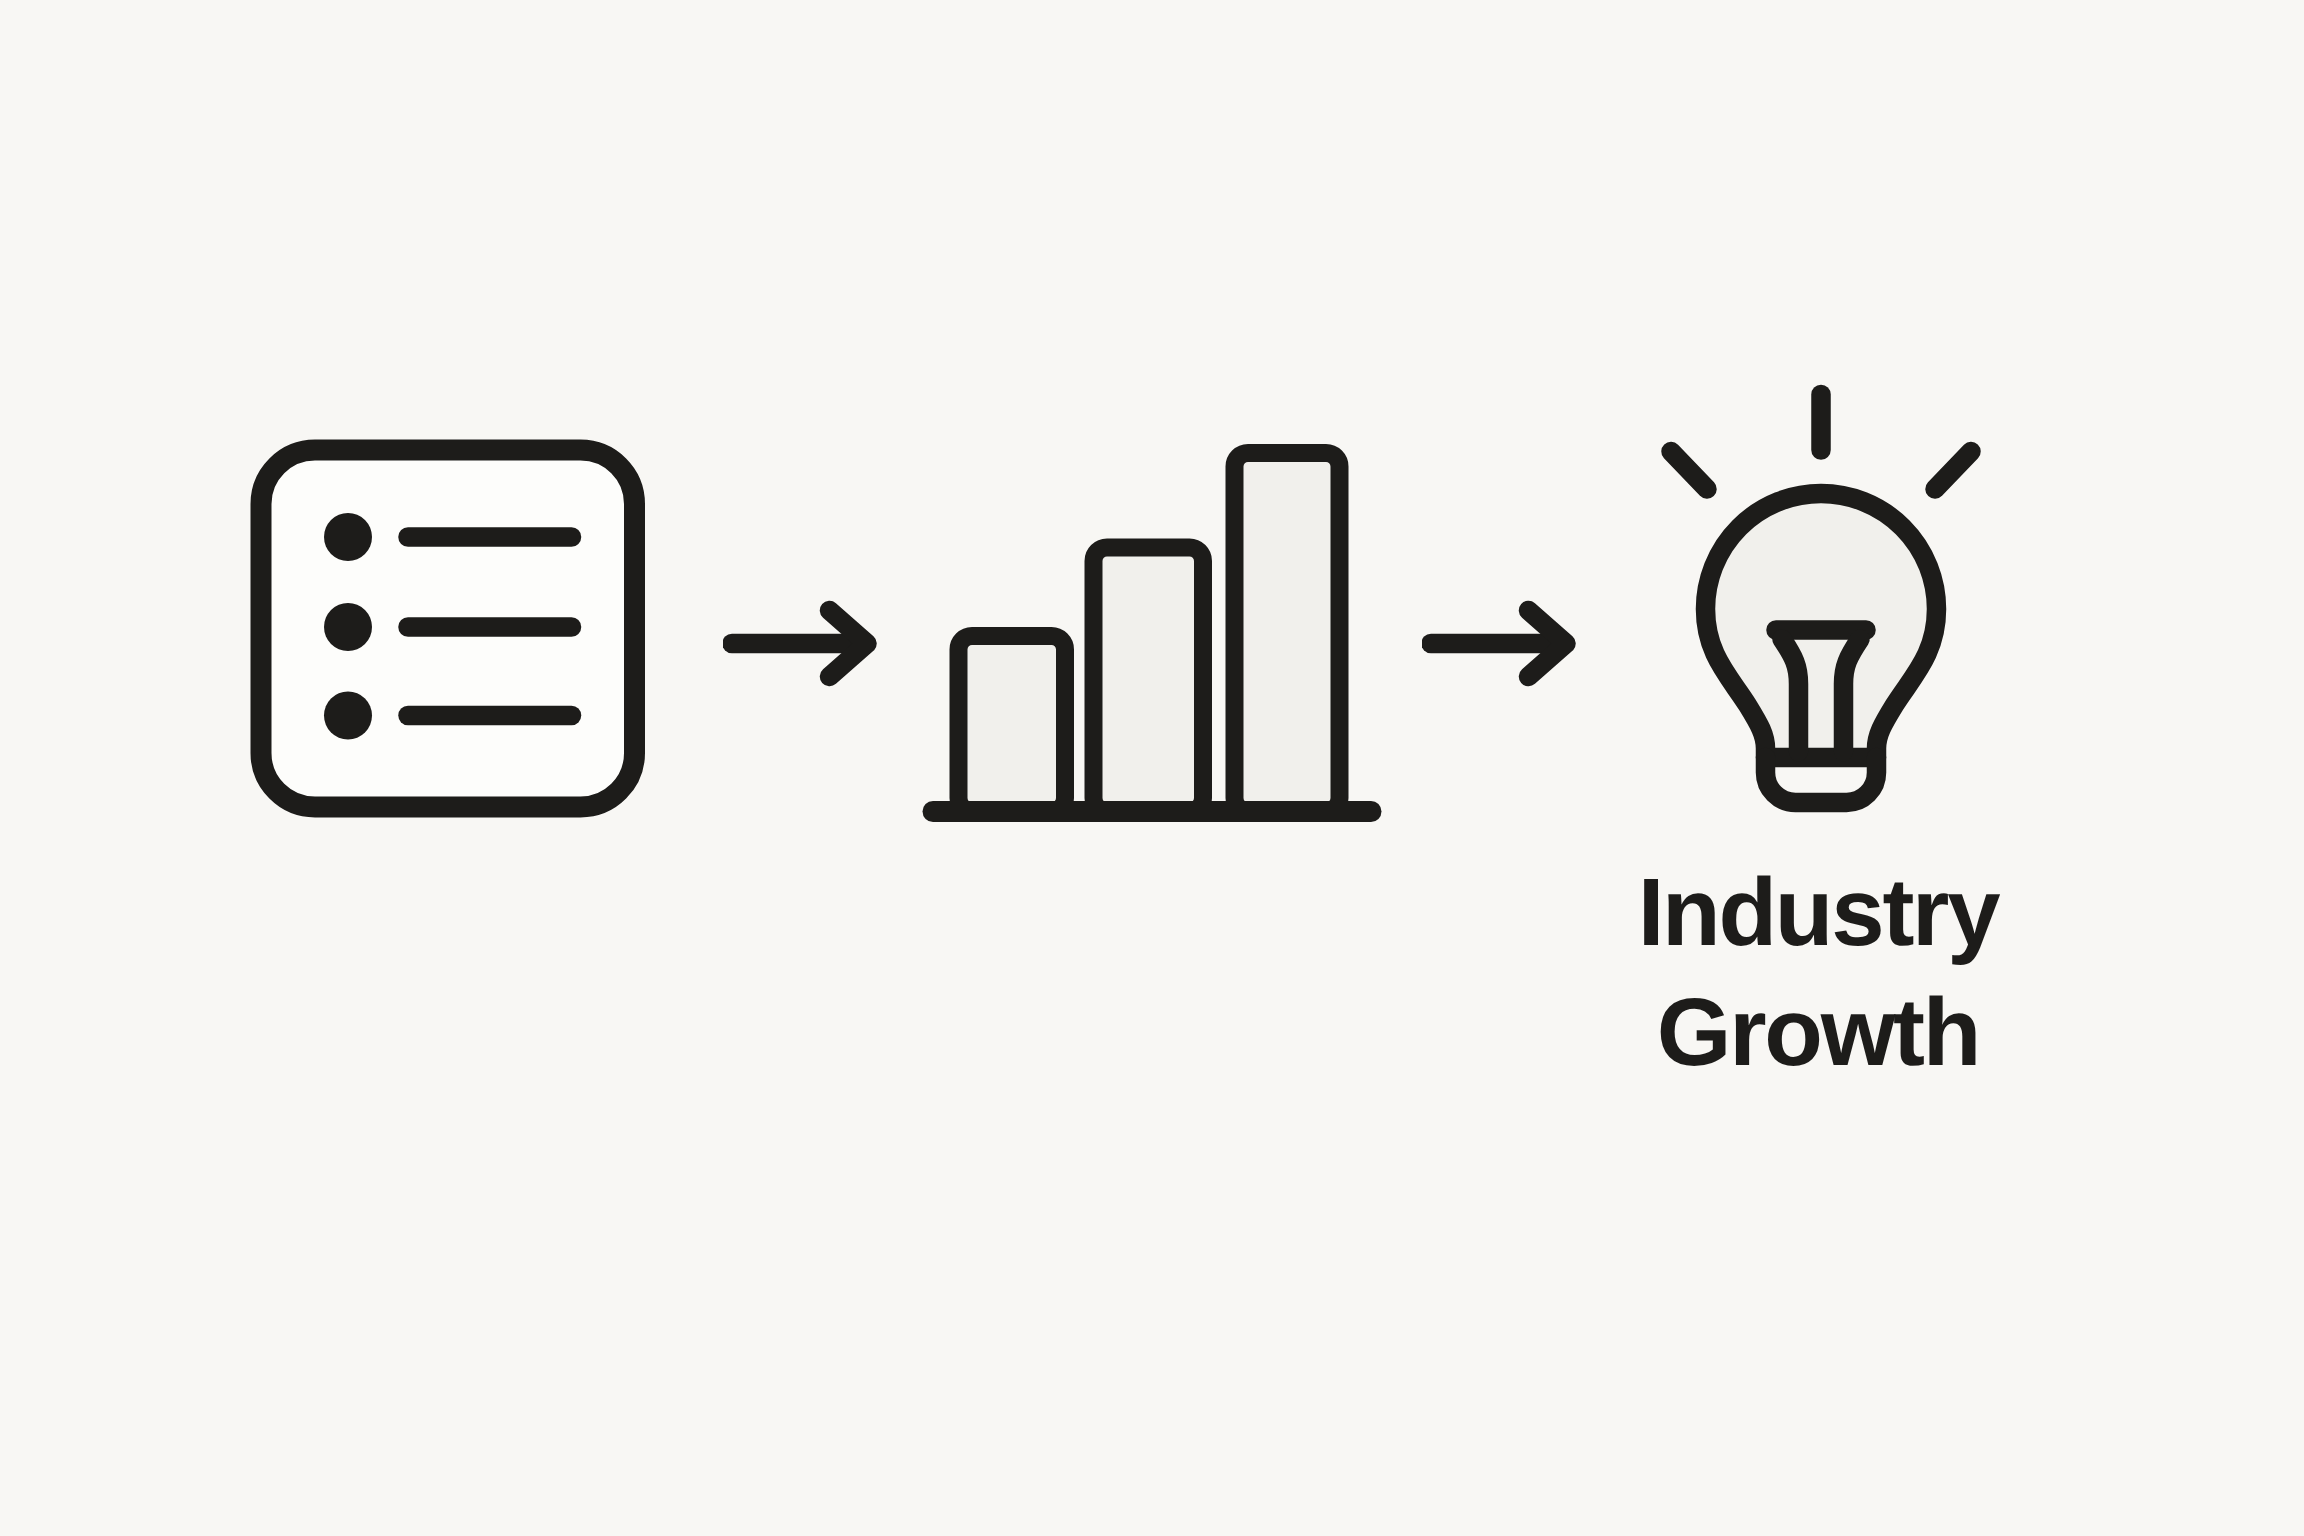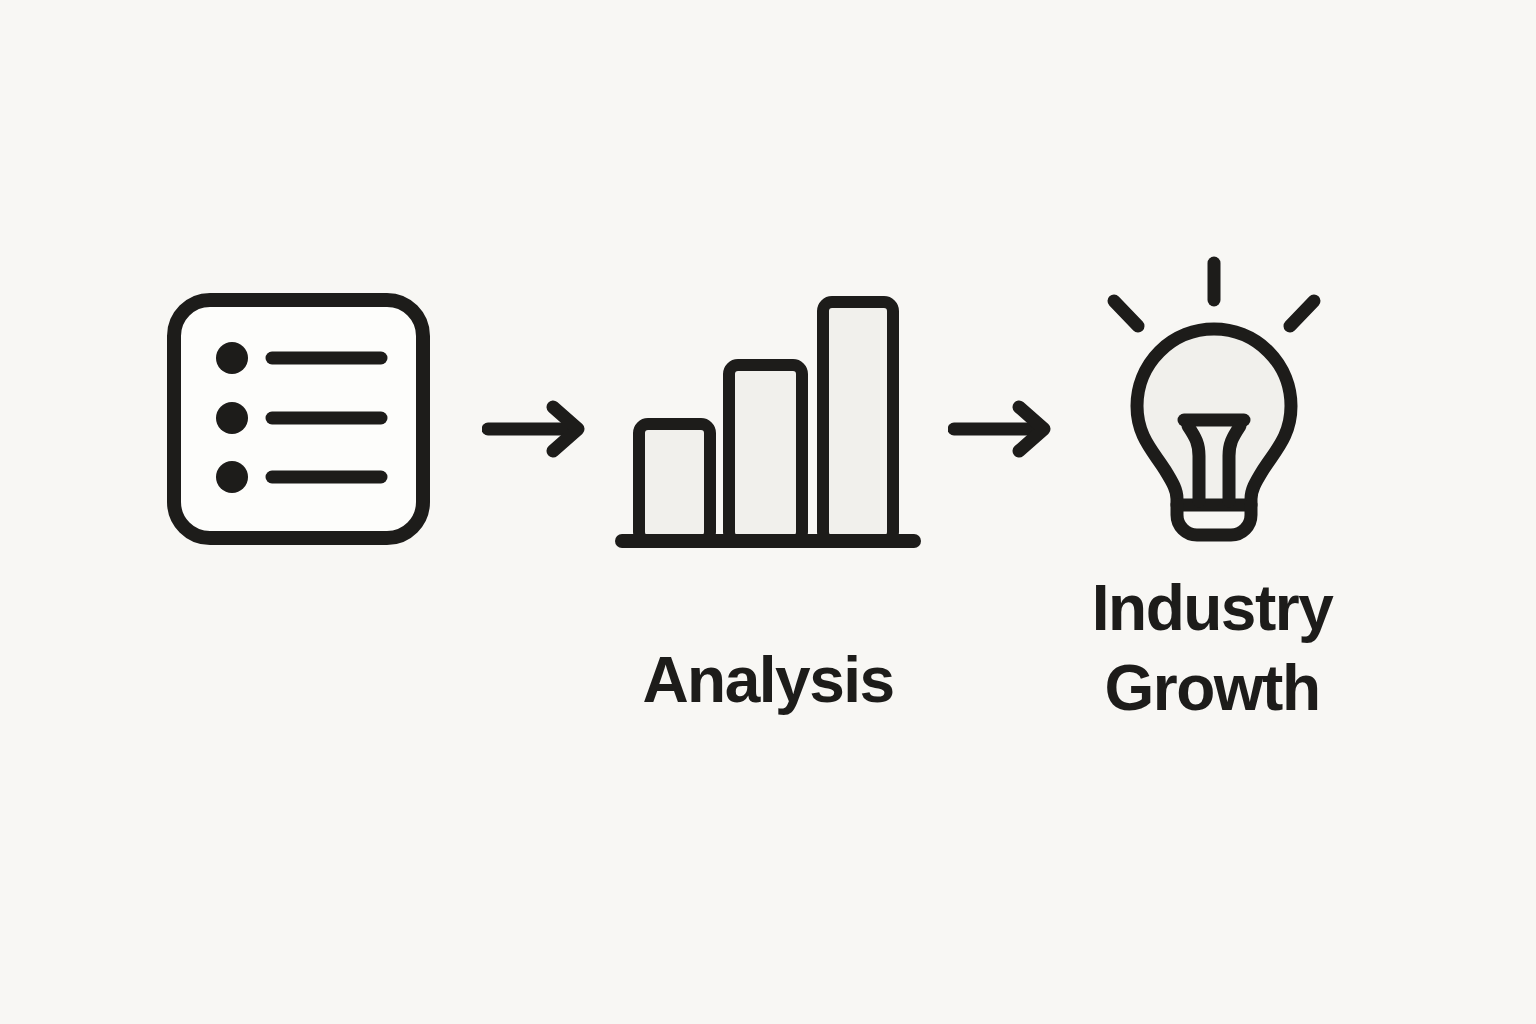--- a/index.html
+++ b/index.html
@@ -111,16 +111,15 @@
              c -12,-19 -28,-34 -28,-64
              a 77,77 0 0 1 77,-77 z"></path>
 
     <line class="stroke" x1="80" y1="172" x2="140" y2="172"></line>
     <path class="stroke" d="M 84,178 C 92,190 95,196 95,208 L 95,253"></path>
     <path class="stroke" d="M 136,178 C 128,190 125,196 125,208 L 125,253"></path>
 
     <path class="stroke" d="M 73,257 l 0,10 a 20,20 0 0 0 20,20 l 34,0 a 20,20 0 0 0 20,-20 l 0,-10"></path>
   </svg>
 
-  <div class="step-label label-2">Analysis</div>
   <div class="step-label label-3">Industry Growth</div>
 
 </div>
 
 </body></html>

